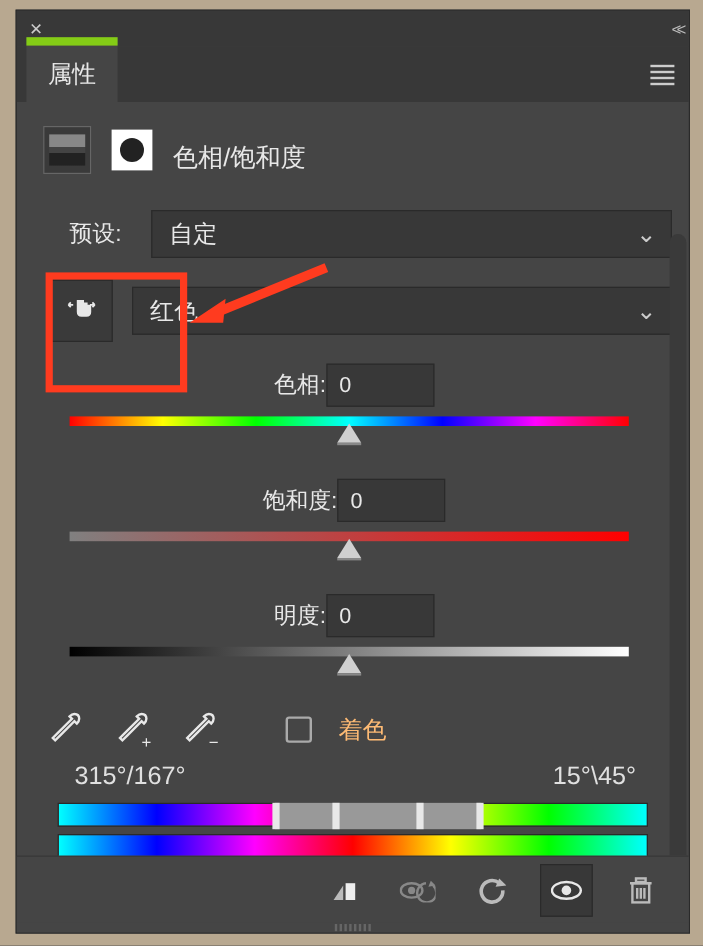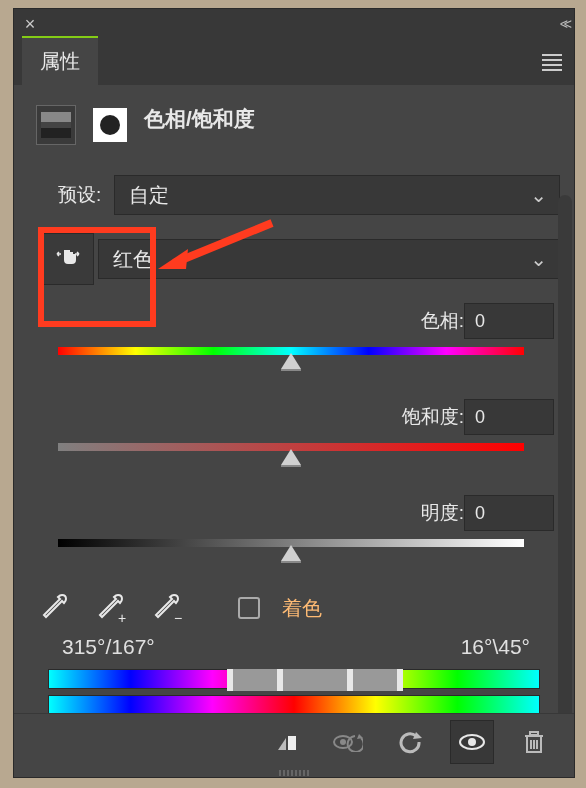--- a/index.html
+++ b/index.html
@@ -45,42 +45,41 @@
     height: 46px;
     background: #383838;
     display: flex;
     align-items: flex-end;
   }
   .tab {
     background: #454545;
     color: #e8e8e8;
     font-size: 20px;
     padding: 10px 18px;
-    border-top: 2px solid #84cc16;
+    border-top: 7px solid #84cc16;
     margin-left: 8px;
   }
   .menu-lines {
     margin-left: auto;
     margin-right: 12px;
     align-self: center;
   }
   .menu-lines div { width: 20px; height: 2px; background: #ccc; margin: 3px 0; }
 
   .content {
     flex: 1;
     padding: 20px 14px 0 22px;
     position: relative;
     overflow: hidden;
   }
   .header-row {
     display: flex;
-    align-items: flex-start;
+    align-items: flex-end;
     gap: 14px;
     margin-bottom: 30px;
-    font-weight: bold;
   }
   .adj-icon {
     width: 40px;
     height: 40px;
     border: 1px solid #666;
     display: flex;
     align-items: center;
     justify-content: center;
     background: #3a3a3a;
   }
@@ -95,21 +94,21 @@
   .mask-box {
     width: 34px; height: 34px; background: #fff;
     display:flex;align-items:center;justify-content:center;
   }
   .mask-dot { width: 20px; height: 20px; background: #222; border-radius: 50%; }
   .panel-title { color: #e8e8e8; font-size: 21px; }
 
   .row {
     display: flex;
     align-items: center;
-    gap: 0;
+    gap: 12px;
     margin-bottom: 18px;
   }
   .row-label { color: #e8e8e8; font-size: 19px; min-width: 56px; }
   .select {
     flex: 1;
     height: 40px;
     background: #383838;
     border: 1px solid #2a2a2a;
     display: flex;
     align-items: center;
@@ -126,21 +125,21 @@
   .finger-btn {
     width: 52px; height: 52px;
     background: #3a3a3a;
     border: 1px solid #2a2a2a;
     display: flex; align-items: center; justify-content: center;
     margin-right: 4px;
   }
   .slider-row {
     display: flex;
     align-items: center;
-    justify-content: flex-end;
+    justify-content: center;
     margin-bottom: 8px;
     padding-right: 6px;
   }
   .slider-label { color: #e8e8e8; font-size: 19px; }
   .num-input {
     width: 90px; height: 36px;
     background: #383838;
     border: 1px solid #2a2a2a;
     color: #e8e8e8;
     font-size: 18px;
@@ -360,21 +359,21 @@
           <path d="M24 4 q4 0 4 4 q0 2 -2 4 l-2 -2 l-12 12 l-4 4 l-2 -2 l4 -4 l12 -12 l-2 -2 q2 -2 4 -2z" fill="none" stroke="#e8e8e8" stroke-width="2"></path>
           <text x="24" y="32" fill="#e8e8e8" font-size="14">−</text>
         </svg>
       <div style="width:10px"></div>
       <div class="chk"></div>
       <div style="color:#fdba74;font-size:20px">着色</div>
     </div>
 
     <div class="angles">
       <span>315°/167°</span>
-      <span>16°\45°</span>
+      <span>15°\45°</span>
     </div>
 
     <div class="range-bars">
       <div class="hue-bar" style="margin-bottom:6px">
         <div class="range-slab"></div>
         <div class="range-handle" style="left:178px"></div>
         <div class="range-handle" style="left:228px"></div>
         <div class="range-handle" style="left:298px"></div>
         <div class="range-handle" style="left:348px"></div>
       </div>

